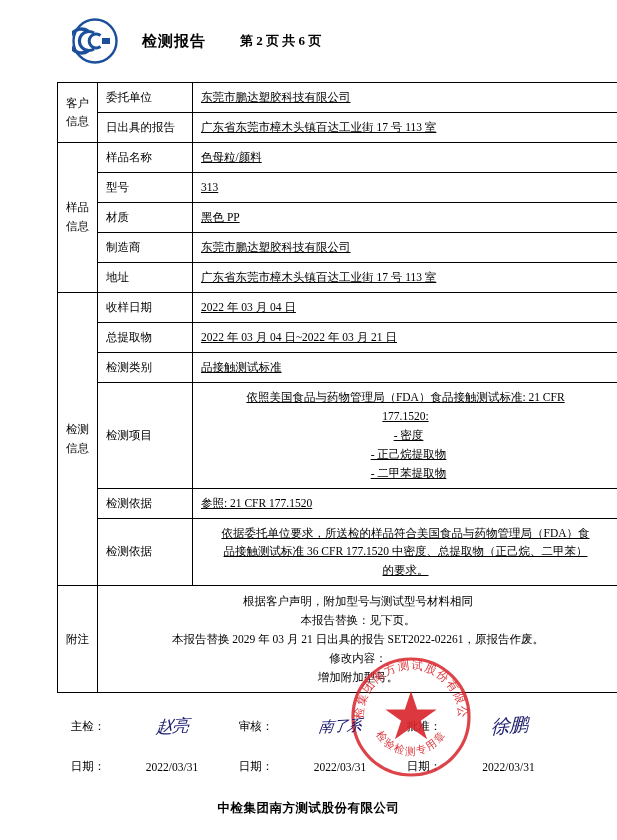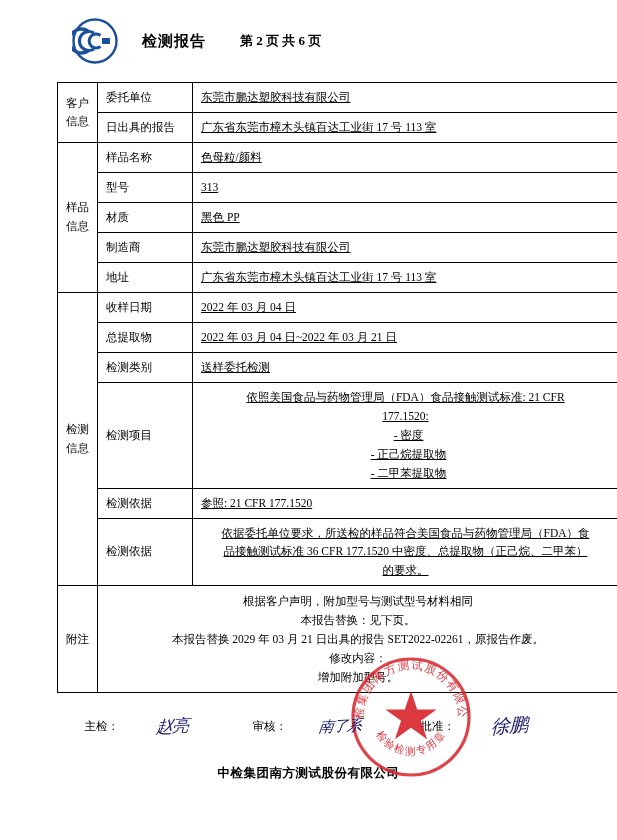--- a/index.html
+++ b/index.html
@@ -86,21 +86,21 @@
   .sigwrap{position:relative;margin:0 0 0 57px;width:505px;}
   table.sig{
     border-collapse:collapse;width:505px;table-layout:fixed;
     margin-top:6px;
   }
   table.sig td{
     font-size:11.5px;
     padding:10px 0;
     vertical-align:middle;
   }
-  .sig-label{width:62px;text-align:right;}
+  .sig-label{width:62px;text-align:center;}
   .sig-value{width:107px;text-align:center;position:relative;}
   .sig-hand{
     font-family:"DejaVu Serif", serif;
     font-size:17px;
     font-style:italic;
     color:#1a1a6e;
     letter-spacing:-1px;
     transform:skewX(-8deg) rotate(-4deg);
     display:inline-block;
   }
@@ -198,21 +198,21 @@
       </td>
       <td class="key">收样日期</td>
       <td class="val">2022 年 03 月 04 日</td>
     </tr>
     <tr>
       <td class="key">总提取物</td>
       <td class="val">2022 年 03 月 04 日~2022 年 03 月 21 日</td>
     </tr>
     <tr>
       <td class="key">检测类别</td>
-      <td class="val">送样委托检测</td>
+      <td class="val">品接触测试标准</td>
     </tr>
     <tr>
       <td class="key">检测项目</td>
       <td class="val item-lines">
         <div>依照美国食品与药物管理局（FDA）食品接触测试标准: 21 CFR</div>
         <div>177.1520:</div>
         <div class="ind">- 密度</div>
         <div class="ind">- 正己烷提取物</div>
         <div class="ind">- 二甲苯提取物</div>
       </td>
@@ -279,20 +279,28 @@
         </td>
         <td class="sig-label">审核：</td>
         <td class="sig-value">
           <span class="sig-hand b">南了系</span>
         </td>
         <td class="sig-label">批准：</td>
         <td class="sig-value">
           <span class="sig-hand c">徐鹏</span>
         </td>
       </tr>
+      <tr>
+        <td class="sig-label">日期：</td>
+        <td class="date-value">2022/03/31</td>
+        <td class="sig-label">日期：</td>
+        <td class="date-value">2022/03/31</td>
+        <td class="sig-label">日期：</td>
+        <td class="date-value">2022/03/31</td>
+      </tr>
     </tbody>
       </table>
   </div>
 
   <div class="footer">
     <div class="company">中检集团南方测试股份有限公司</div>
 
   </div>
 
 </div>

